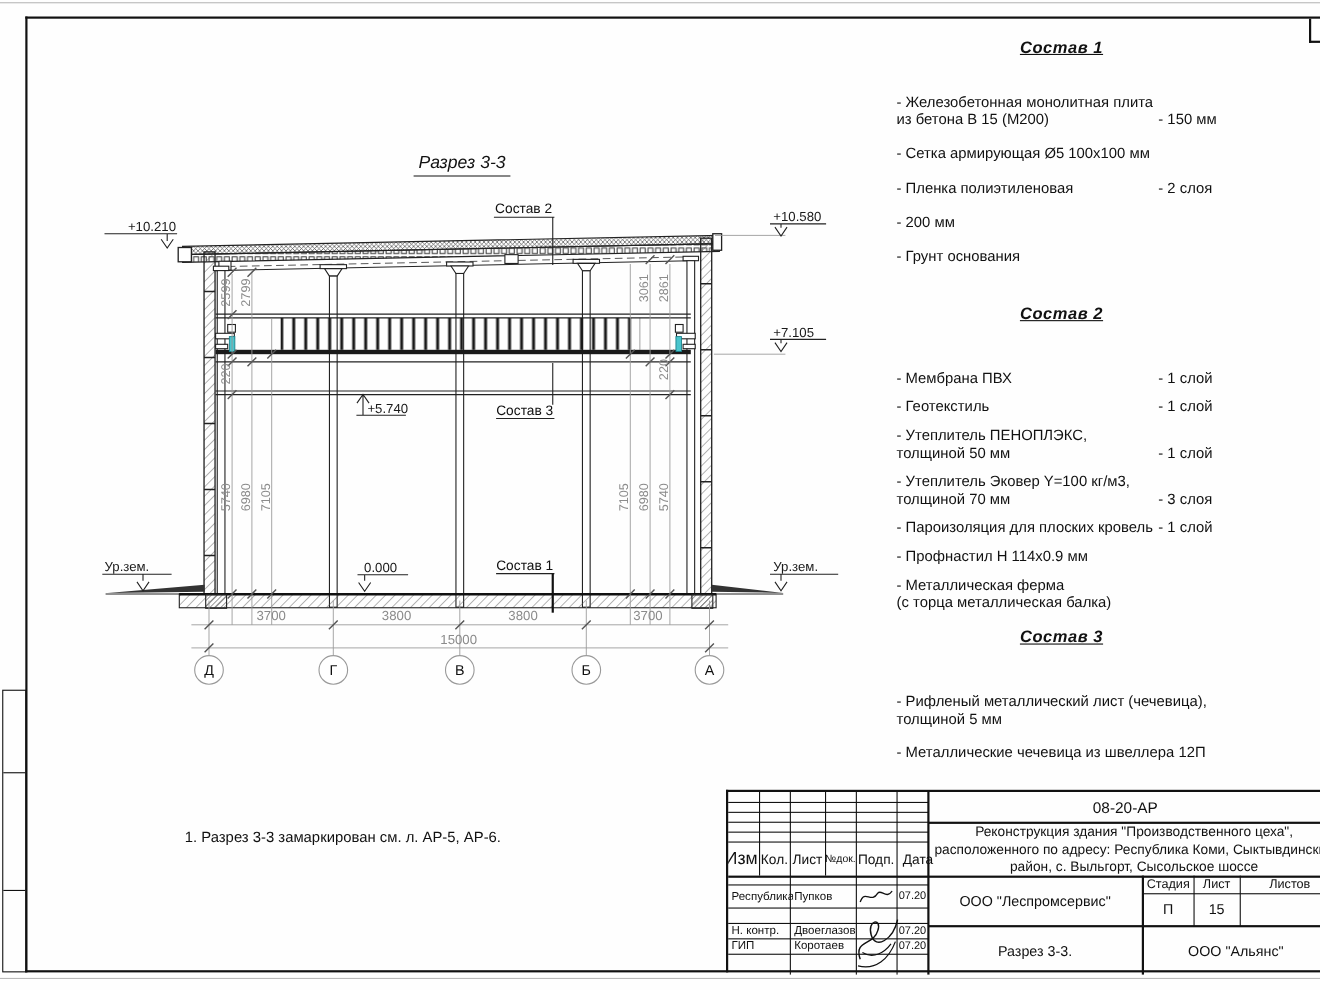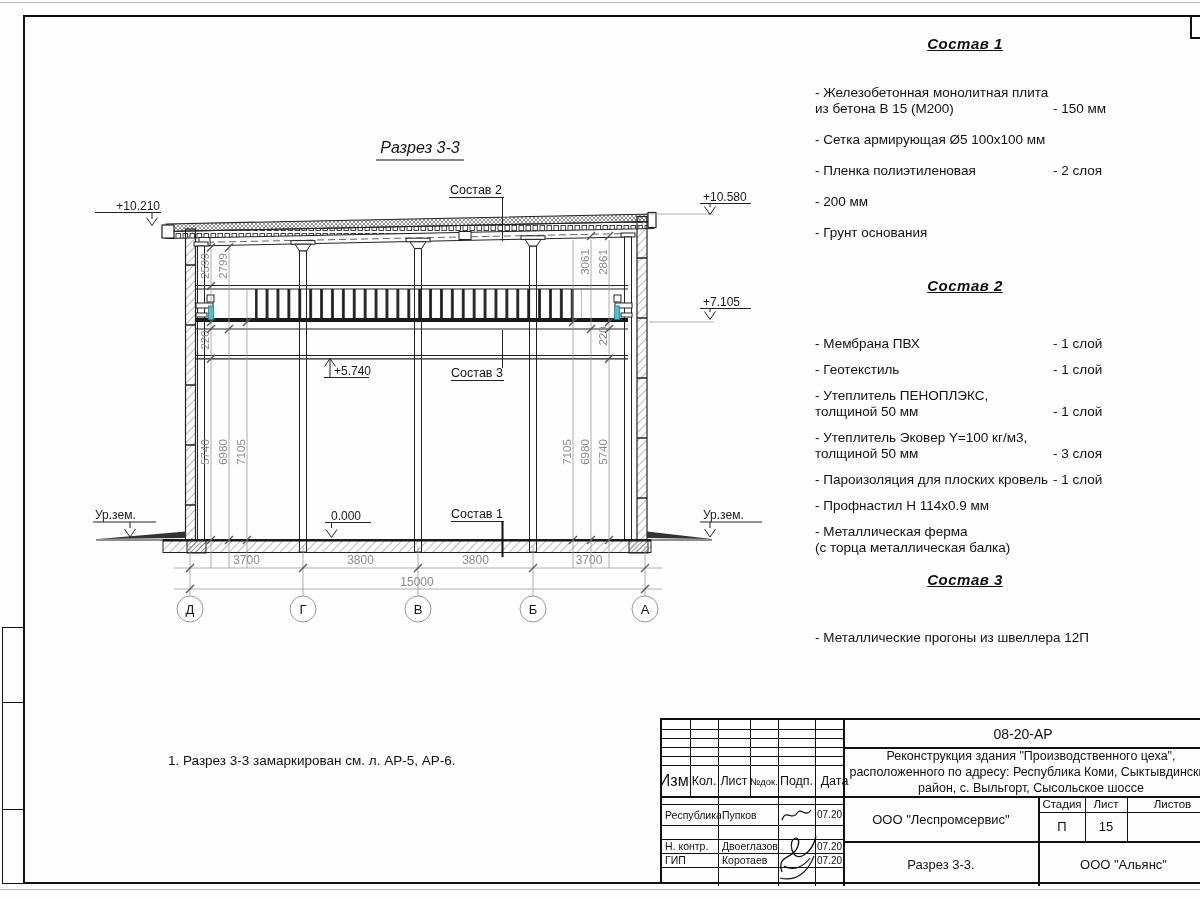--- a/index.html
+++ b/index.html
@@ -257,42 +257,46 @@
           <div class="n">- Геотекстиль</div>
           <div class="v">- 1 слой</div>
         </div>
       <div class="mrow">
           <div class="n">- Утеплитель ПЕНОПЛЭКС,
 толщиной 50 мм</div>
           <div class="v">- 1 слой</div>
         </div>
       <div class="mrow">
           <div class="n">- Утеплитель Эковер Y=100 кг/м3,
-толщиной 50 мм</div>
+толщиной 70 мм</div>
           <div class="v">- 3 слоя</div>
         </div>
       <div class="mrow">
           <div class="n">- Пароизоляция для плоских кровель</div>
           <div class="v">- 1 слой</div>
         </div>
       <div class="mrow">
           <div class="n">- Профнастил Н 114х0.9 мм</div>
         </div>
       <div class="mrow">
           <div class="n">- Металлическая ферма
 (с торца металлическая балка)</div>
         </div>
     </div>
   </div>
 
   <div class="mat mat3" style="top:572px;">
     <h3>Состав 3</h3>
     <div class="rows">
       <div class="mrow">
-          <div class="n">- Металлические прогоны из швеллера 12П</div>
+          <div class="n">- Рифленый металлический лист (чечевица),
+толщиной 5 мм</div>
+        </div>
+      <div class="mrow">
+          <div class="n">- Металлические чечевица из швеллера 12П</div>
         </div>
     </div>
   </div>
 
   <div class="stamp">
 
     <div class="vline" style="left:28px;top:0;height:76px;"></div>
     <div class="vline" style="left:56px;top:0;height:166px;"></div>
     <div class="vline" style="left:88px;top:0;height:76px;"></div>
     <div class="vline" style="left:116px;top:0;height:166px;"></div>

